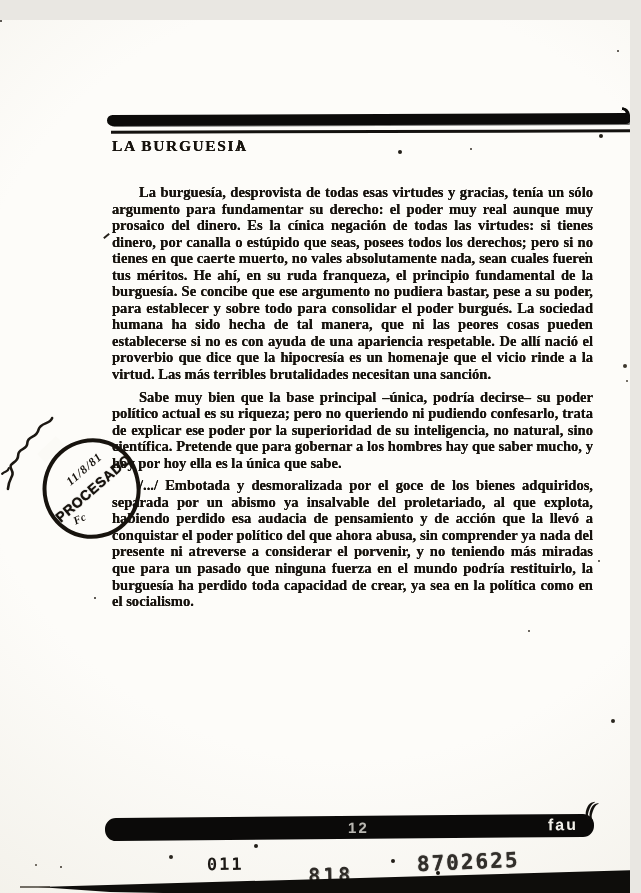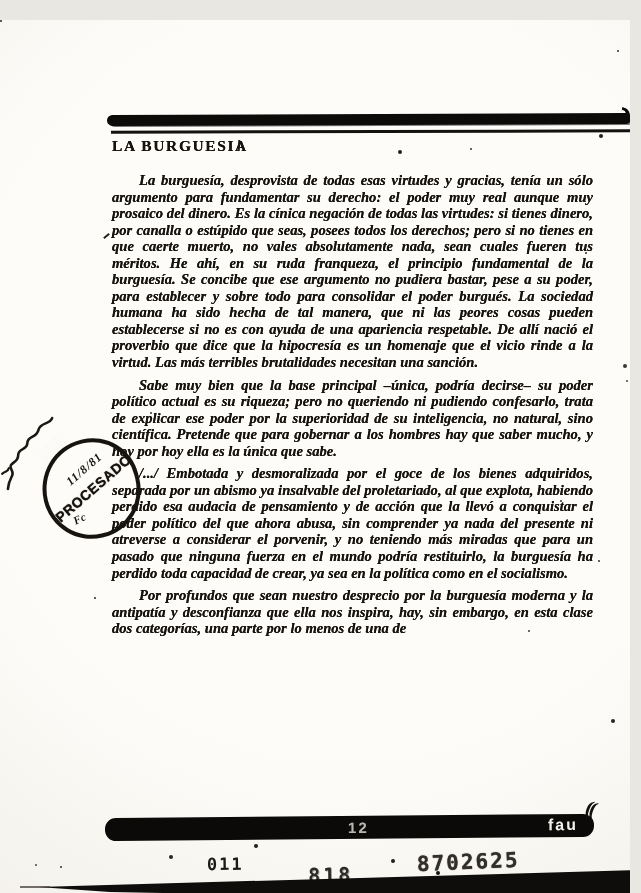--- a/index.html
+++ b/index.html
@@ -32,23 +32,23 @@
     position:absolute; left:112px; top:117px;
     font-size:15.5px; font-weight:bold; letter-spacing:1.6px;
     text-shadow:0 0 .6px #17130e;
   }
   .title-tick {
     position:absolute; left:238px; top:120px; width:2px; height:11px;
     background:#1c1914; transform:rotate(3deg);
   }
   
   .body-text {
-    position:absolute; left:112px; top:152px; width:481px;
+    position:absolute; left:112px; top:164px; width:481px;
     font-size:14.6px; line-height:16.55px; font-weight:bold;
-    text-align:justify; text-shadow:0 0 .5px #1b1711;font-style:italic;
+    text-align:justify; text-shadow:0 0 .5px #1b1711;
   }
   .para { text-indent:27px; margin-bottom:6px; }
   .margin-tick {
     position:absolute; left:103px; top:215px; width:7px; height:2px;
     background:#25201a; transform:rotate(-40deg);
   }
   
   .stamp { position:absolute; left:10px; top:400px; width:170px; height:150px;
            transform:rotate(-14deg); color:#17130e; }
   .stamp-circle {
@@ -137,21 +137,20 @@
   <div class="top-rule"></div>
 
   <div class="title">LA BURGUESIA</div>
   <div class="title-tick"></div>
   <div class="margin-tick"></div>
 
   <div class="body-text">
     <p class="para">La burguesía, desprovista de todas esas virtudes y gracias, tenía un sólo argumento para fundamentar su derecho: el poder muy real aunque muy prosaico del dinero. Es la cínica negación de todas las virtudes: si tienes dinero, por canalla o estúpido que seas, posees todos los derechos; pero si no tienes en que caerte muerto, no vales absolutamente nada, sean cuales fueren tus méritos. He ahí, en su ruda franqueza, el principio fundamental de la burguesía. Se concibe que ese argumento no pudiera bastar, pese a su poder, para establecer y sobre todo para consolidar el poder burgués. La sociedad humana ha sido hecha de tal manera, que ni las peores cosas pueden establecerse si no es con ayuda de una apariencia respetable. De allí nació el proverbio que dice que la hipocresía es un homenaje que el vicio rinde a la virtud. Las más terribles brutalidades necesitan una sanción.</p>
     <p class="para">Sabe muy bien que la base principal –única, podría decirse– su poder político actual es su riqueza; pero no queriendo ni pudiendo confesarlo, trata de explicar ese poder por la superioridad de su inteligencia, no natural, sino científica. Pretende que para gobernar a los hombres hay que saber mucho, y hoy por hoy ella es la única que sabe.</p>
     <p class="para">/.../ Embotada y desmoralizada por el goce de los bienes adquiridos, separada por un abismo ya insalvable del proletariado, al que explota, habiendo perdido esa audacia de pensamiento y de acción que la llevó a conquistar el poder político del que ahora abusa, sin comprender ya nada del presente ni atreverse a considerar el porvenir, y no teniendo más miradas que para un pasado que ninguna fuerza en el mundo podría restituirlo, la burguesía ha perdido toda capacidad de crear, ya sea en la política como en el socialismo.</p>
-    <p class="para">Por profundos que sean nuestro desprecio por la burguesía moderna y la antipatía y desconfianza que ella nos inspira, hay, sin embargo, en esta clase dos categorías, una parte por lo menos de una de</p>
   </div>
 
   <div class="stamp">
     <svg class="scribble" width="90" height="70" viewBox="0 0 90 70">
       <path d="M6,62 C10,50 16,52 14,44 C12,36 22,40 24,32 C26,24 34,30 36,22 C38,15 46,20 50,12 C54,5 62,10 66,4" fill="none" stroke="#1c1813" stroke-width="2.6" stroke-linecap="round"></path>
       <path d="M4,46 C8,44 10,46 12,42" fill="none" stroke="#1c1813" stroke-width="2.2" stroke-linecap="round"></path>
     </svg>
     <div class="stamp-circle"></div>
     <div class="stamp-circle-gap"></div>
     <div class="stamp-date">11/8/81</div>

